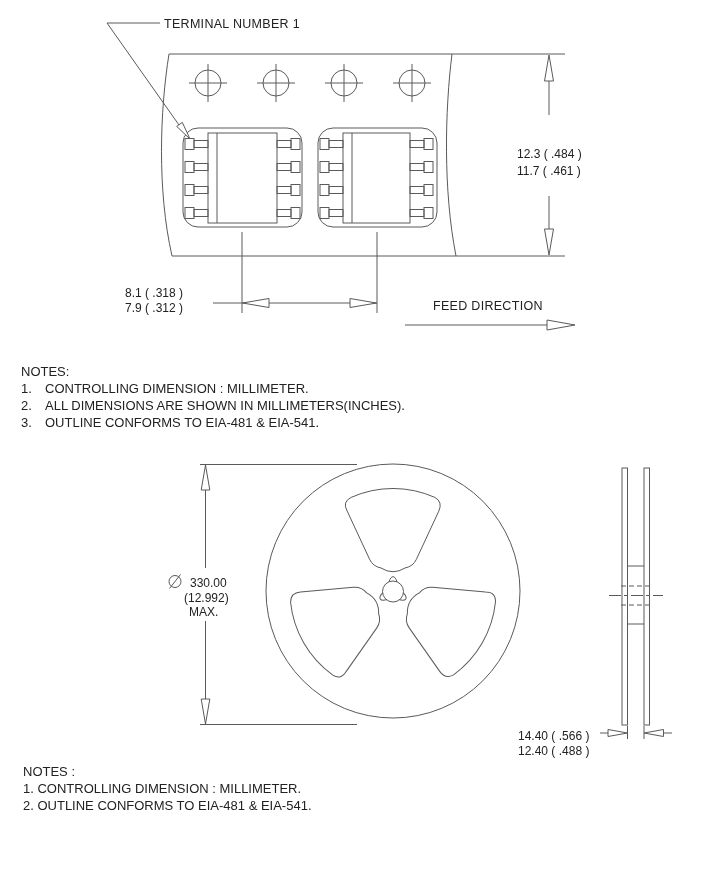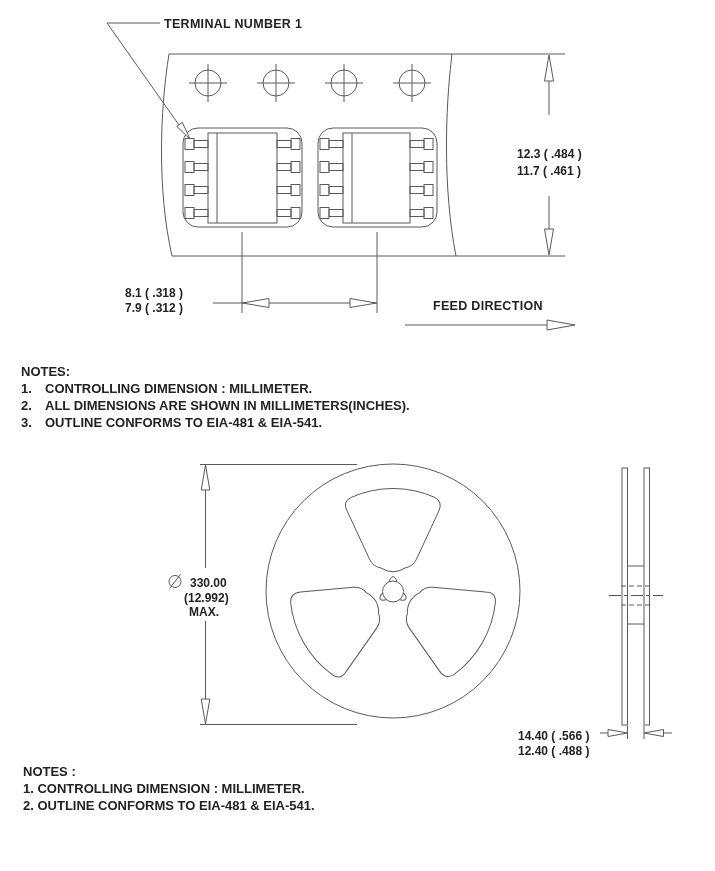--- a/index.html
+++ b/index.html
@@ -1,18 +1,18 @@
 <!DOCTYPE html>
 <html><head>
 <meta charset="utf-8">
 <style>
   html,body{margin:0;padding:0;background:#ffffff;}
   .sheet{
     position:relative;width:715px;height:871px;background:#ffffff;
-    font-family:"Liberation Sans","DejaVu Sans",sans-serif;overflow:hidden;font-weight:bold;
+    font-family:"Liberation Sans","DejaVu Sans",sans-serif;overflow:hidden;
   }
   svg{display:block}
   .ln{fill:none;stroke:#5a5a5a;stroke-width:1;}
   .ah{fill:#ffffff;stroke:#5a5a5a;stroke-width:1;}   
   .hid{fill:none;stroke:#5a5a5a;stroke-width:1;stroke-dasharray:5 3;}
   .cl{fill:none;stroke:#5a5a5a;stroke-width:1;stroke-dasharray:12 3 4 3;}
   text{fill:#222222;}
   .t12{font-size:12px;}
   .t12w{font-size:12.5px;letter-spacing:.3px;}
   .t13{font-size:13px;}

